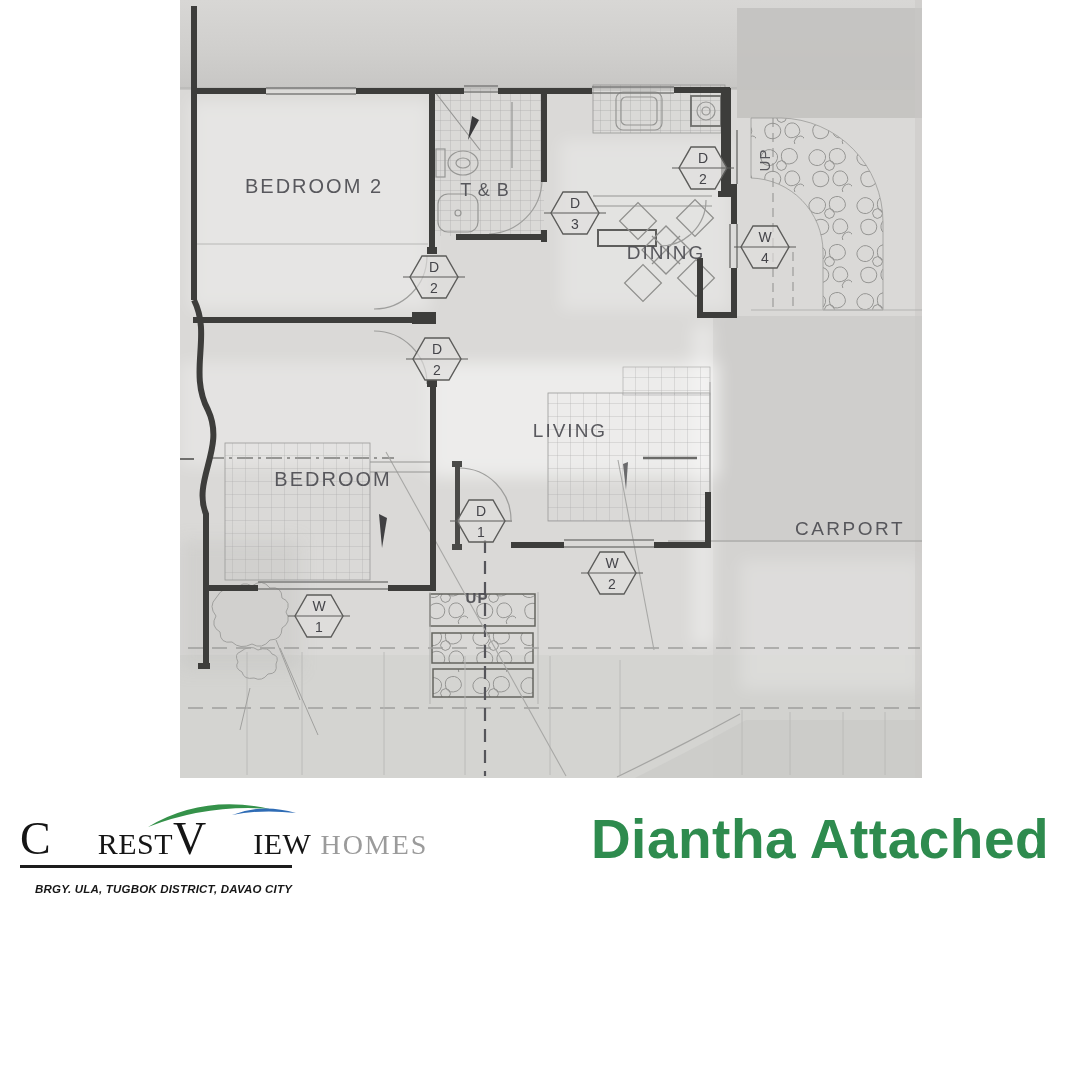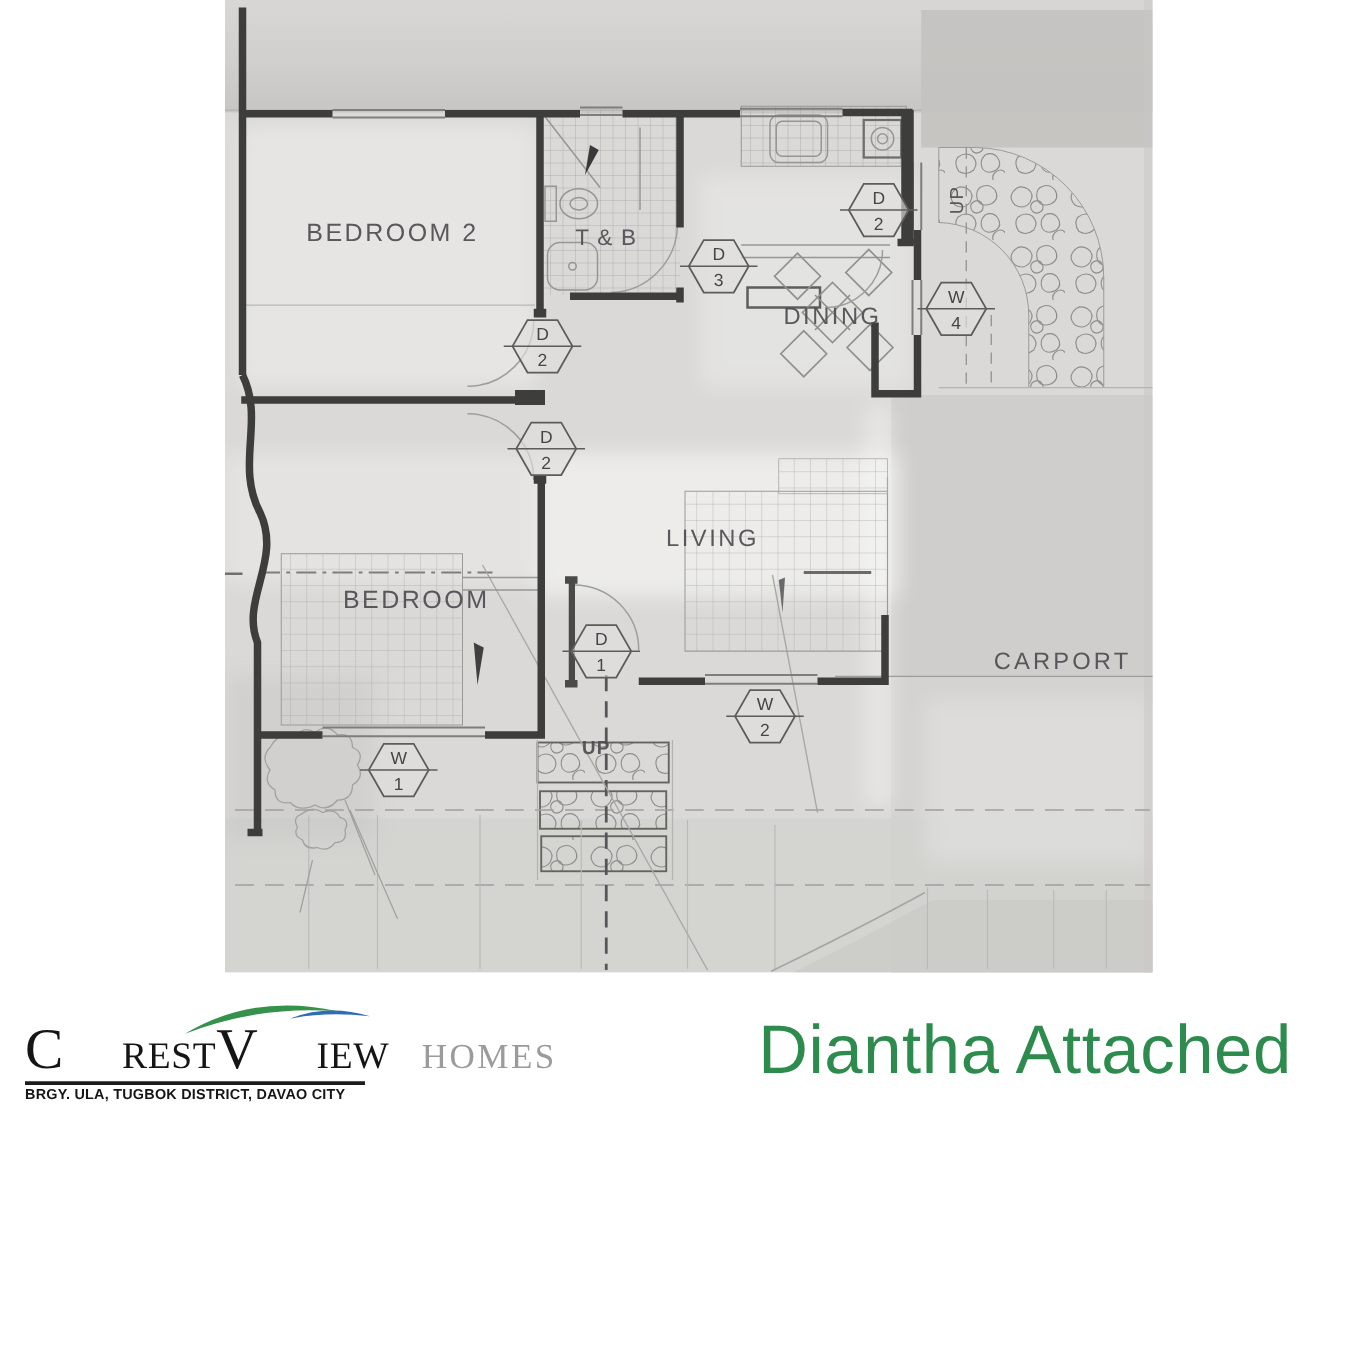--- a/index.html
+++ b/index.html
@@ -20,27 +20,27 @@
   #markers polygon{fill:rgba(224,223,221,.65);stroke:#5c5c5a;stroke-width:1.4;}
   #markers line{stroke:#5c5c5a;stroke-width:1.1;}
 
   
   .logo{position:absolute;left:20px;top:794px;width:276px;}
   .logo-swoosh{position:absolute;left:128px;top:6px;width:148px;height:30px;}
   .logo-line{display:flex;align-items:baseline;font-family:"Liberation Serif",serif;
              color:#151515;white-space:nowrap;margin-top:22px;}
   .lg-big{font-size:46px;line-height:1;}
   .lg-small{font-size:30px;line-height:1;letter-spacing:.5px;margin-left:47px;}
-  .lg-homes{font-size:28px;line-height:1;color:#9b9b9b;letter-spacing:2px;margin-left:26px;}
+  .lg-homes{font-size:28px;line-height:1;color:#9b9b9b;letter-spacing:2px;margin-left:9px;}
   .logo-rule{height:2.5px;background:#1c1c1c;margin-top:3px;width:272px;}
   .logo-address{font-family:"Liberation Sans",sans-serif;font-weight:bold;font-size:11.5px;
-                color:#161616;text-align:left;width:272px;margin-top:2px;letter-spacing:.2px;}
+                color:#161616;text-align:right;width:272px;margin-top:15px;letter-spacing:.2px;font-style:italic;}
   .title{position:absolute;left:560px;top:806px;width:520px;height:66px;
          display:flex;align-items:center;justify-content:center;
-         font-weight:normal;font-size:55px;color:var(--title-green);letter-spacing:.5px;}
+         font-weight:bold;font-size:55px;color:var(--title-green);letter-spacing:.5px;}
 </style>
 </head>
 <body>
 
 <div class="page">
 
   <div class="scan">
     <svg viewBox="0 0 742 778" xmlns="http://www.w3.org/2000/svg">
       <defs>
         <pattern id="g13" width="13" height="13" patternUnits="userSpaceOnUse">

